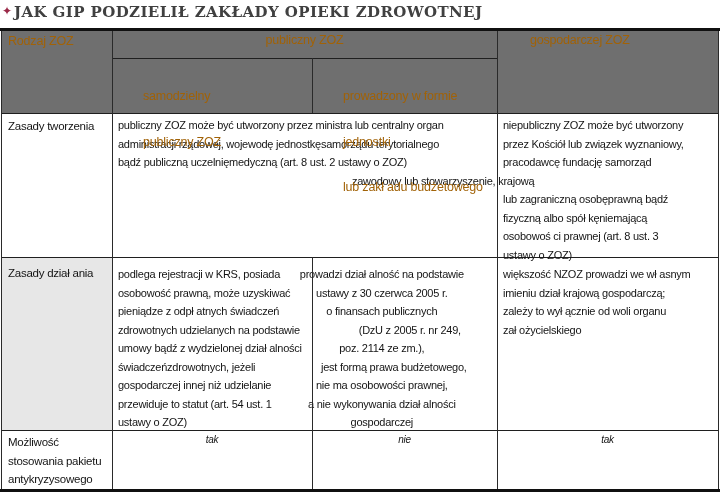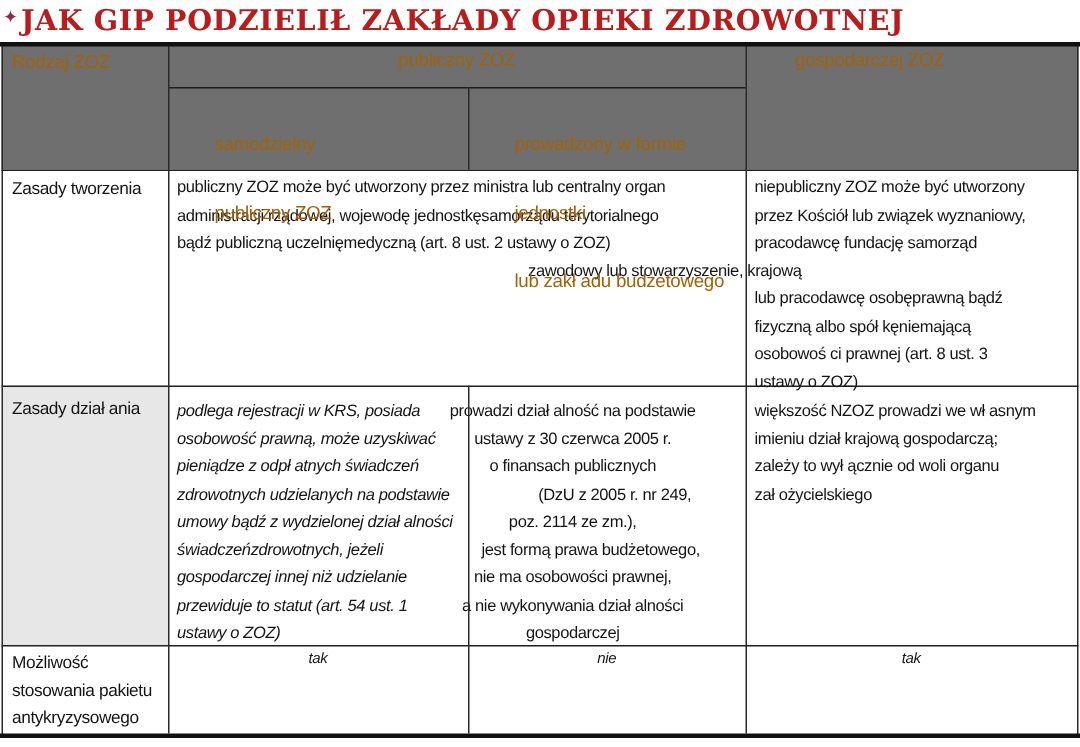--- a/index.html
+++ b/index.html
@@ -3,21 +3,21 @@
 <meta charset="utf-8">
 <style>
   html,body{margin:0;padding:0;background:#ffffff;}
   #canvas{
     position:relative;width:720px;height:498px;background:#ffffff;overflow:hidden;
     font-family:"Liberation Sans","DejaVu Sans",sans-serif;color:#141414;
   }
   .abs{position:absolute;}
   
   #title{left:14px;top:3px;font-family:"DejaVu Serif","Liberation Serif",serif;
-         font-weight:bold;font-size:19px;letter-spacing:0.4px;color:#b91c1c;white-space:pre;}
+         font-weight:bold;font-size:15px;letter-spacing:0.4px;color:#404040;white-space:pre;}
   #bullet{left:2px;top:4px;font-size:12px;color:#9a2847;}
   
   #header-bg{left:1px;top:28px;width:718px;height:85px;background:#6f6f6f;}
   #row2-label-bg{left:2px;top:257px;width:110px;height:173px;background:#e7e7e7;}
   
   .hline{background:#1f1f1f;height:1px;}
   .vline{background:#2a2a2a;width:1px;z-index:5;}
   #btop{left:0px;top:28px;width:720px;height:3px;background:#101010;z-index:6;}
   #bbot{left:0px;top:489px;width:720px;height:3px;background:#101010;z-index:6;}
   #bleft{left:1px;top:28px;height:464px;}
@@ -64,30 +64,30 @@
   <div class="abs cell" style="left:118px;top:116px;">
     <div class="ln">publiczny ZOZ może być utworzony przez ministra lub centralny organ</div>
     <div class="ln">administracji rządowej, wojewodę jednostkęsamorządu terytorialnego</div>
     <div class="ln">bądź publiczną uczelnięmedyczną (art. 8 ust. 2 ustawy o ZOZ)</div>
   </div>
   <div class="abs cell" style="left:503px;top:116px;">
     <div class="ln">niepubliczny ZOZ może być utworzony</div>
     <div class="ln">przez Kościół lub związek wyznaniowy,</div>
     <div class="ln">pracodawcę fundację samorząd</div>
     <div class="ln ovf">zawodowy lub stowarzyszenie, krajową</div>
-    <div class="ln">lub pracodawcę osobęprawną bądź</div>
+    <div class="ln">lub zagraniczną osobęprawną bądź</div>
     <div class="ln">fizyczną albo spół kęniemającą</div>
     <div class="ln">osobowoś ci prawnej (art. 8 ust. 3</div>
     <div class="ln">ustawy o ZOZ)</div>
   </div>
 
   <div class="abs cell lbl" style="left:8px;top:264px;">
     <div class="ln">Zasady dział ania</div>
   </div>
-  <div class="abs cell" style="left:118px;top:265px;font-style:italic;">
+  <div class="abs cell" style="left:118px;top:265px;">
     <div class="ln">podlega rejestracji w KRS, posiada</div>
     <div class="ln">osobowość prawną, może uzyskiwać</div>
     <div class="ln">pieniądze z odpł atnych świadczeń</div>
     <div class="ln">zdrowotnych udzielanych na podstawie</div>
     <div class="ln">umowy bądź z wydzielonej dział alności</div>
     <div class="ln">świadczeńzdrowotnych, jeżeli</div>
     <div class="ln">gospodarczej innej niż udzielanie</div>
     <div class="ln">przewiduje to statut (art. 54 ust. 1</div>
     <div class="ln">ustawy o ZOZ)</div>
   </div>

